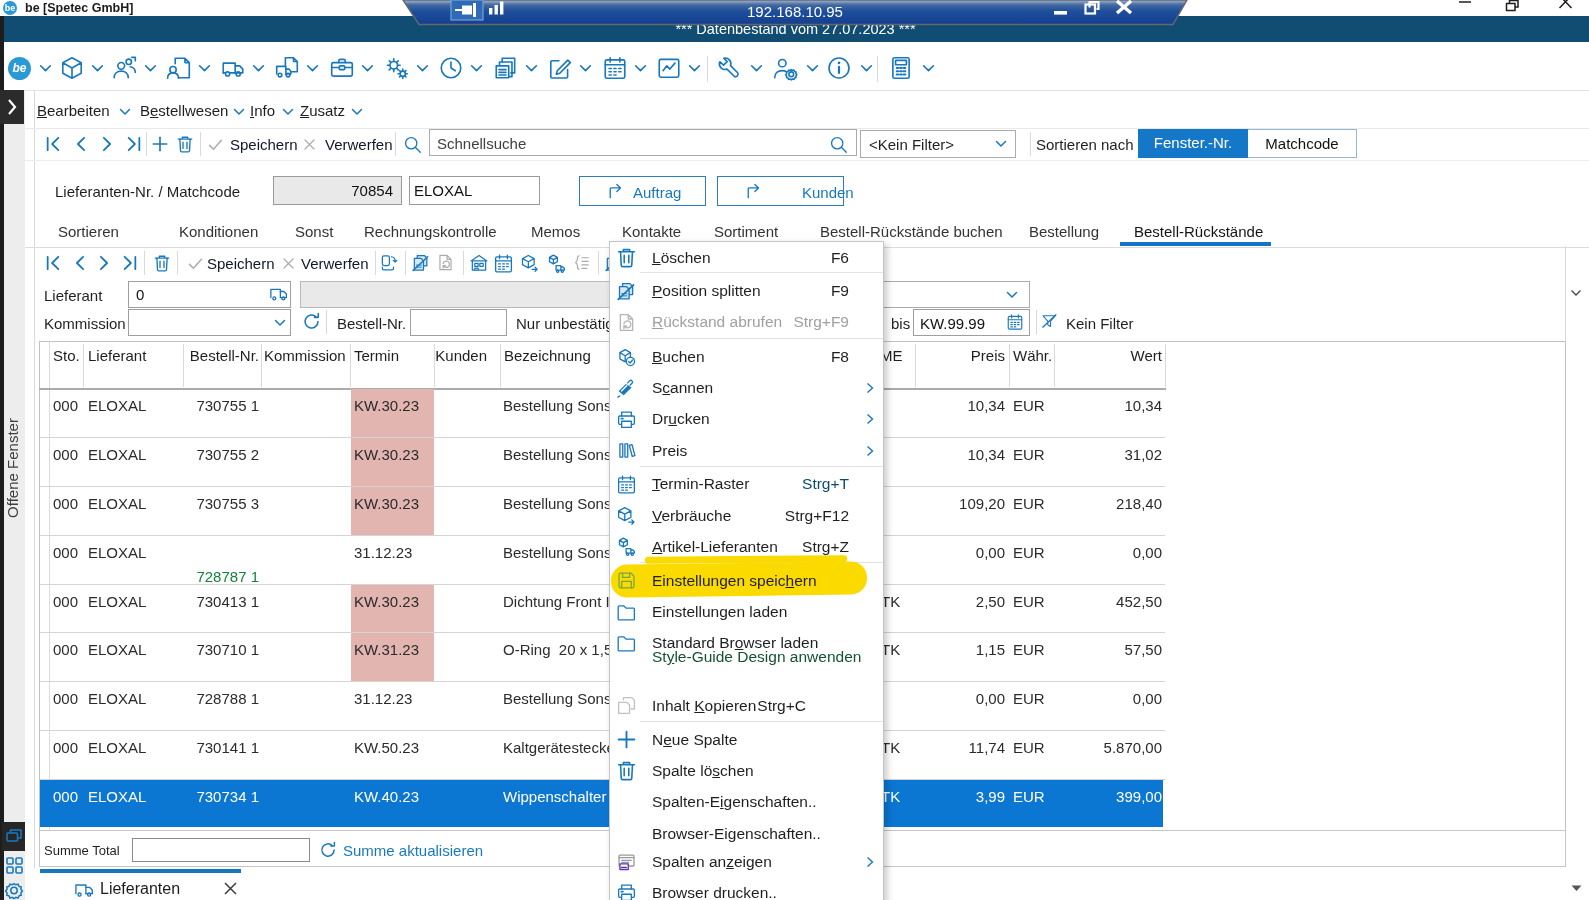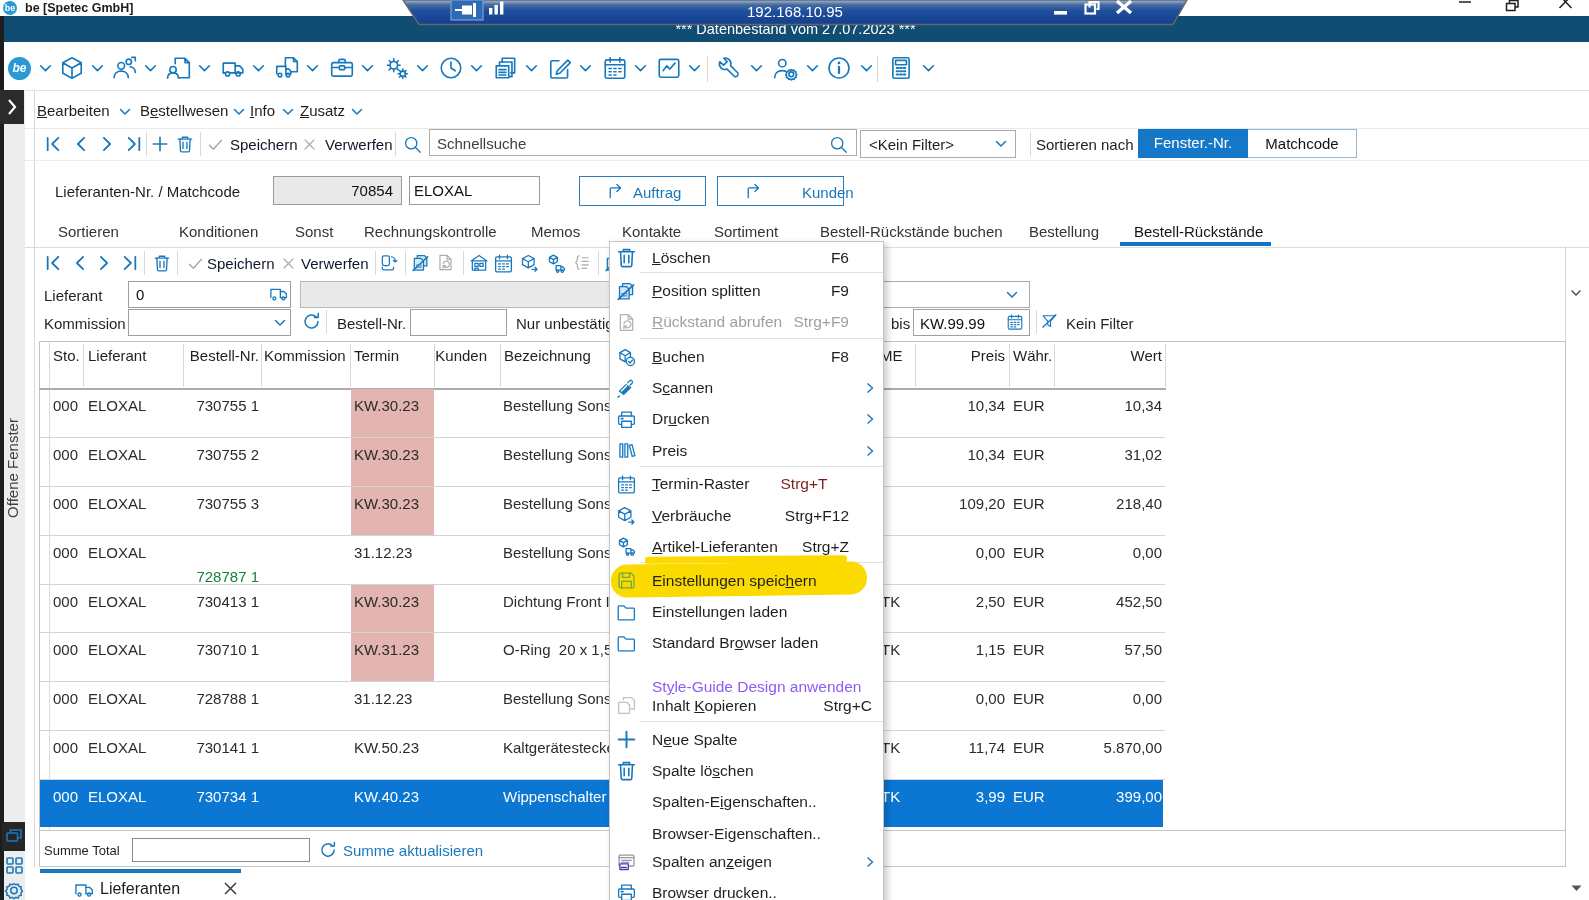--- a/index.html
+++ b/index.html
@@ -790,21 +790,21 @@
   </svg>
 <div class="a" style="left:652px;top:441.5px;font-size:15.5px;color:#1f1f1f;z-index:42">Preis</div>
 <svg class="a" style="left:866px;top:444.5px;stroke:#1878be;fill:none;z-index:42" width="8" height="12">
     <use href="#subarr"></use>
   </svg>
 <div class="a" style="left:640px;top:466px;width:243px;height:1px;background:#e2e2e2;z-index:41"></div>
 <svg class="a" style="left:616px;top:473.5px;stroke:#1878be;fill:none;stroke-width:1.5;stroke-linecap:round;stroke-linejoin:round;z-index:42" width="21" height="21">
     <use href="#cal"></use>
   </svg>
 <div class="a" style="left:652px;top:475.0px;font-size:15.5px;color:#1f1f1f;z-index:42"><u>T</u>ermin-Raster</div>
-<div class="a rt" style="left:759px;top:475.0px;width:90px;text-align:center;font-size:15.5px;color:#7f1d1d;z-index:42">Strg+T</div>
+<div class="a rt" style="left:759px;top:475.0px;width:90px;text-align:right;font-size:15.5px;color:#0c4a6e;z-index:42">Strg+T</div>
 <svg class="a" style="left:616px;top:505.0px;stroke:#1878be;fill:none;stroke-width:1.5;stroke-linecap:round;stroke-linejoin:round;z-index:42" width="21" height="21">
     <use href="#boxarr"></use>
   </svg>
 <div class="a" style="left:652px;top:506.5px;font-size:15.5px;color:#1f1f1f;z-index:42"><u>V</u>erbräuche</div>
 <div class="a rt" style="left:759px;top:506.5px;width:90px;text-align:right;font-size:15.5px;color:#1f1f1f;z-index:42">Strg+F12</div>
 <svg class="a" style="left:616px;top:536.0px;stroke:#1878be;fill:none;stroke-width:1.5;stroke-linecap:round;stroke-linejoin:round;z-index:42" width="21" height="21">
     <use href="#cubetruck"></use>
   </svg>
 <div class="a" style="left:652px;top:537.5px;font-size:15.5px;color:#1f1f1f;z-index:42"><u>A</u>rtikel-Lieferanten</div>
 <div class="a rt" style="left:759px;top:537.5px;width:90px;text-align:right;font-size:15.5px;color:#1f1f1f;z-index:42">Strg+Z</div>
@@ -816,26 +816,26 @@
   </svg>
 <div class="a" style="left:652px;top:571.5px;font-size:15.5px;color:#1f1f1f;z-index:42">Einstellungen speic<u>h</u>ern</div>
 <svg class="a" style="left:616px;top:601.5px;stroke:#1878be;fill:none;stroke-width:1.5;stroke-linecap:round;stroke-linejoin:round;z-index:42" width="21" height="21">
     <use href="#folder"></use>
   </svg>
 <div class="a" style="left:652px;top:603.0px;font-size:15.5px;color:#1f1f1f;z-index:42">Einstellungen laden</div>
 <svg class="a" style="left:616px;top:632.5px;stroke:#1878be;fill:none;stroke-width:1.5;stroke-linecap:round;stroke-linejoin:round;z-index:42" width="21" height="21">
     <use href="#folder"></use>
   </svg>
 <div class="a" style="left:652px;top:634.0px;font-size:15.5px;color:#1f1f1f;z-index:42">Standard Br<u>o</u>wser laden</div>
-<div class="a" style="left:652px;top:678px;font-size:15.5px;color:#8b5cf6;z-index:42">St<u>y</u>le-Guide Design anwenden</div>
+<div class="a" style="left:652px;top:648px;font-size:15.5px;color:#14532d;z-index:42">St<u>y</u>le-Guide Design anwenden</div>
 <svg class="a" style="left:616px;top:695.0px;stroke:#c2c2c2;fill:none;stroke-width:1.5;stroke-linecap:round;stroke-linejoin:round;z-index:42" width="21" height="21">
     <use href="#copyg"></use>
   </svg>
 <div class="a" style="left:652px;top:696.5px;font-size:15.5px;color:#1f1f1f;z-index:42">Inhalt <u>K</u>opieren</div>
-<div class="a rt" style="left:782px;top:696.5px;width:90px;text-align:right;font-size:15.5px;color:#1f1f1f;z-index:42">Strg+C</div>
+<div class="a rt" style="left:716px;top:696.5px;width:90px;text-align:right;font-size:15.5px;color:#1f1f1f;z-index:42">Strg+C</div>
 <div class="a" style="left:640px;top:721px;width:243px;height:1px;background:#e2e2e2;z-index:41"></div>
 <svg class="a" style="left:616px;top:729.0px;stroke:#1878be;fill:none;stroke-width:1.5;stroke-linecap:round;stroke-linejoin:round;z-index:42" width="21" height="21">
     <use href="#plus"></use>
   </svg>
 <div class="a" style="left:652px;top:730.5px;font-size:15.5px;color:#1f1f1f;z-index:42">N<u>e</u>ue Spalte</div>
 <svg class="a" style="left:616px;top:760.0px;stroke:#1878be;fill:none;stroke-width:1.5;stroke-linecap:round;stroke-linejoin:round;z-index:42" width="21" height="21">
     <use href="#trash"></use>
   </svg>
 <div class="a" style="left:652px;top:761.5px;font-size:15.5px;color:#1f1f1f;z-index:42">Spalte lö<u>s</u>chen</div>
 <div class="a" style="left:652px;top:793.0px;font-size:15.5px;color:#1f1f1f;z-index:42">Spalten-E<u>i</u>genschaften..</div>

